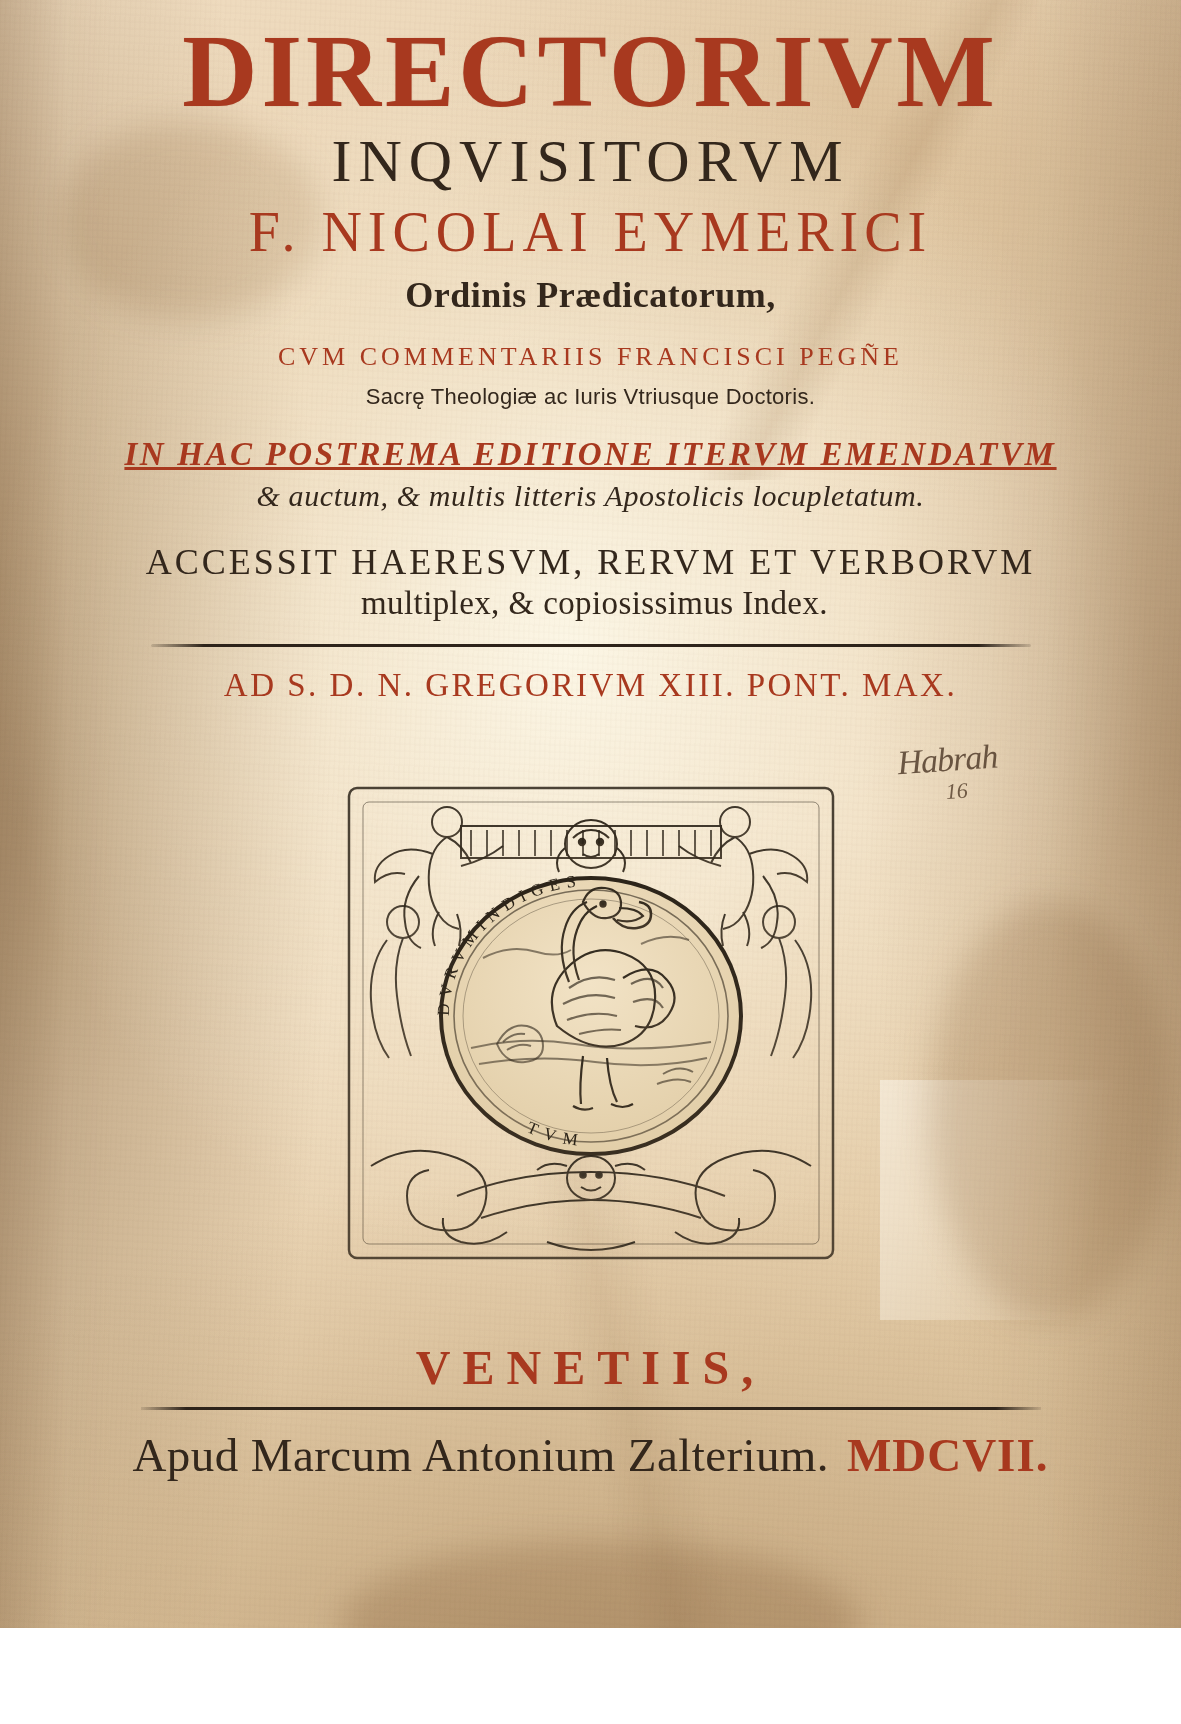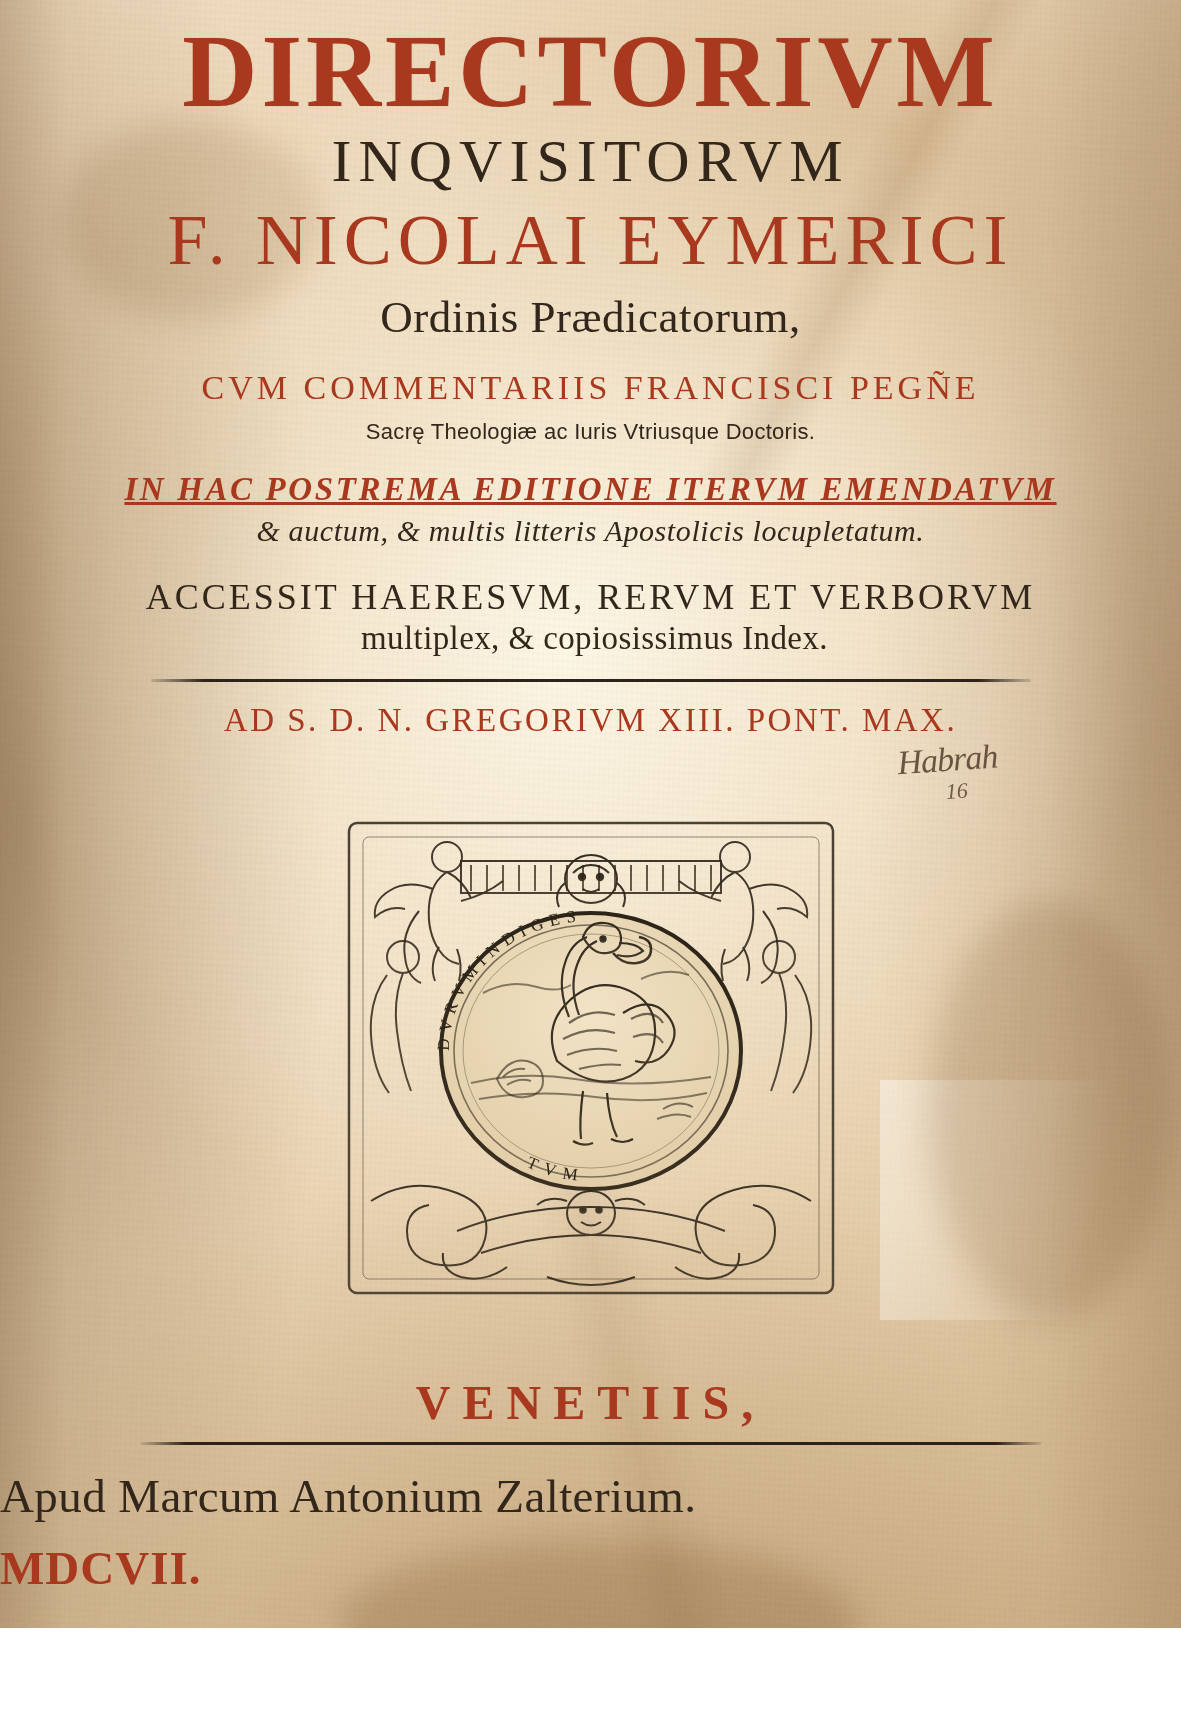--- a/index.html
+++ b/index.html
@@ -89,36 +89,36 @@
   .l-sub1 {
     font-family: "Liberation Serif", serif;
     font-size: 60px;
     letter-spacing: 7px;
     line-height: 1.05;
     margin-top: 6px;
     font-weight: 400;
   }
   .l-author {
     font-family: "Liberation Serif", serif;
-    font-size: 72px;
+    font-size: 56px;
     letter-spacing: 6px;
     line-height: 1.05;
     margin-top: 10px;
     font-weight: 400;
   }
   .l-order {
     font-family: "Liberation Serif", serif;
-    font-size: 45px;
+    font-size: 36px;
     margin-top: 12px;
     letter-spacing: 0.5px;
-    font-weight: 400;
+    font-weight: 700;
   }
   .l-commentary {
     font-family: "Liberation Serif", serif;
-    font-size: 34px;
+    font-size: 26px;
     letter-spacing: 4px;
     margin-top: 26px;
     font-weight: 400;
   }
   .l-commentary-sub {
     font-family: Liberation Sans, sans-serif;
     font-size: 22px;
     margin-top: 12px;
     letter-spacing: 0.3px;
     font-weight: 400;
@@ -183,26 +183,25 @@
     font-weight: 700;
     margin-top: 14px;
   }
   .rule2 {
     width: 900px;
     height: 3px;
     margin: 12px auto 0 auto;
     background: linear-gradient(90deg, rgba(50,38,26,0.12), #2d231a 5%, #2d231a 95%, rgba(50,38,26,0.12));
   }
   .imprint-row {
-    margin-top: 24px;
+    margin-top: 18px;
     display: flex;
     align-items: baseline;
     justify-content: center;
     gap: 18px;
-    flex-direction: column;
   }
   .l-printer {
     font-family: "Liberation Serif", serif;
     font-size: 47px;
     letter-spacing: 0.4px;
   }
   .l-year {
     font-family: "Liberation Serif", serif;
     font-size: 47px;
     letter-spacing: 1px;

